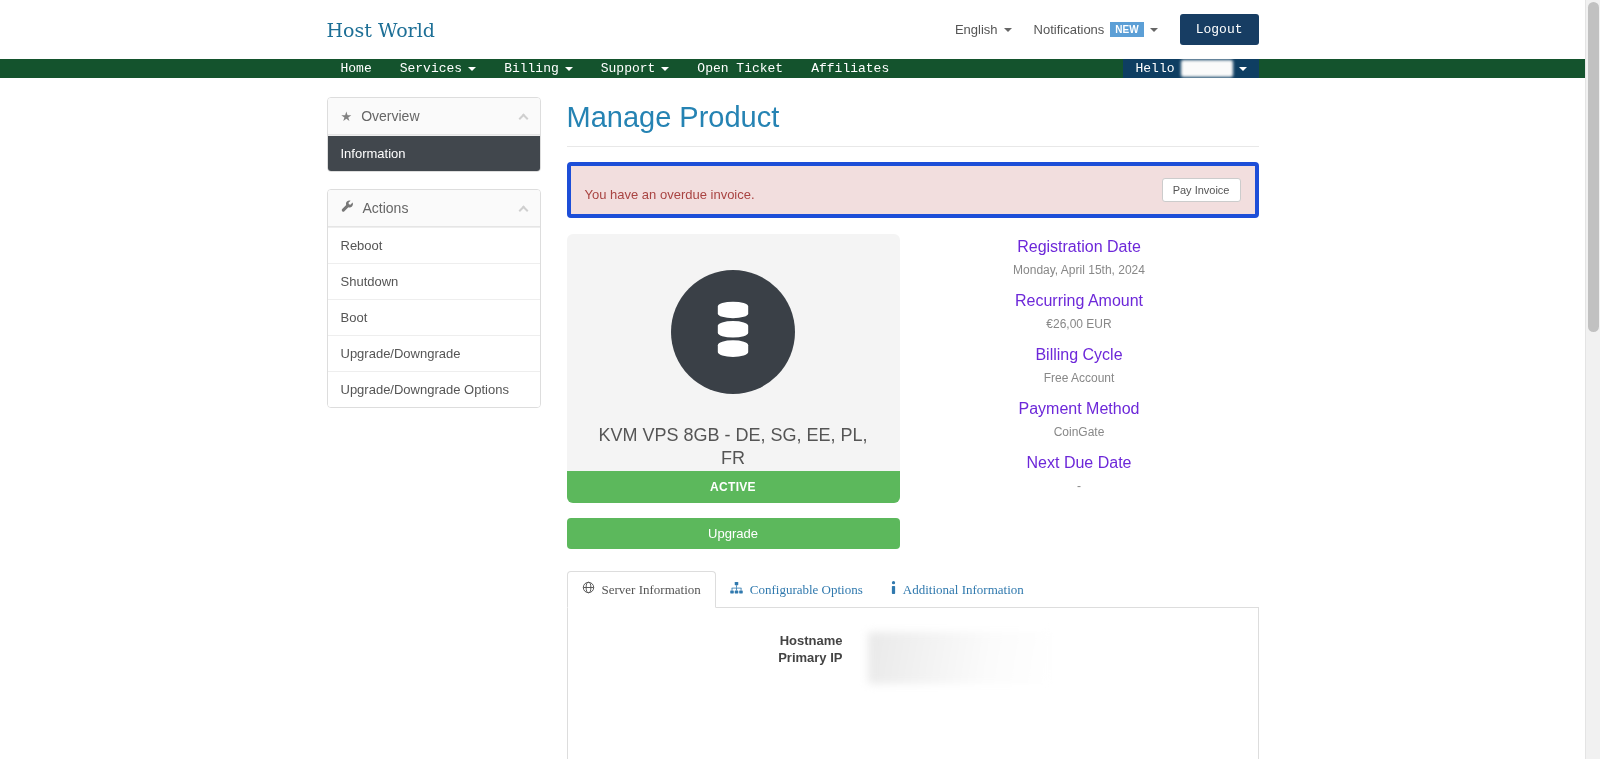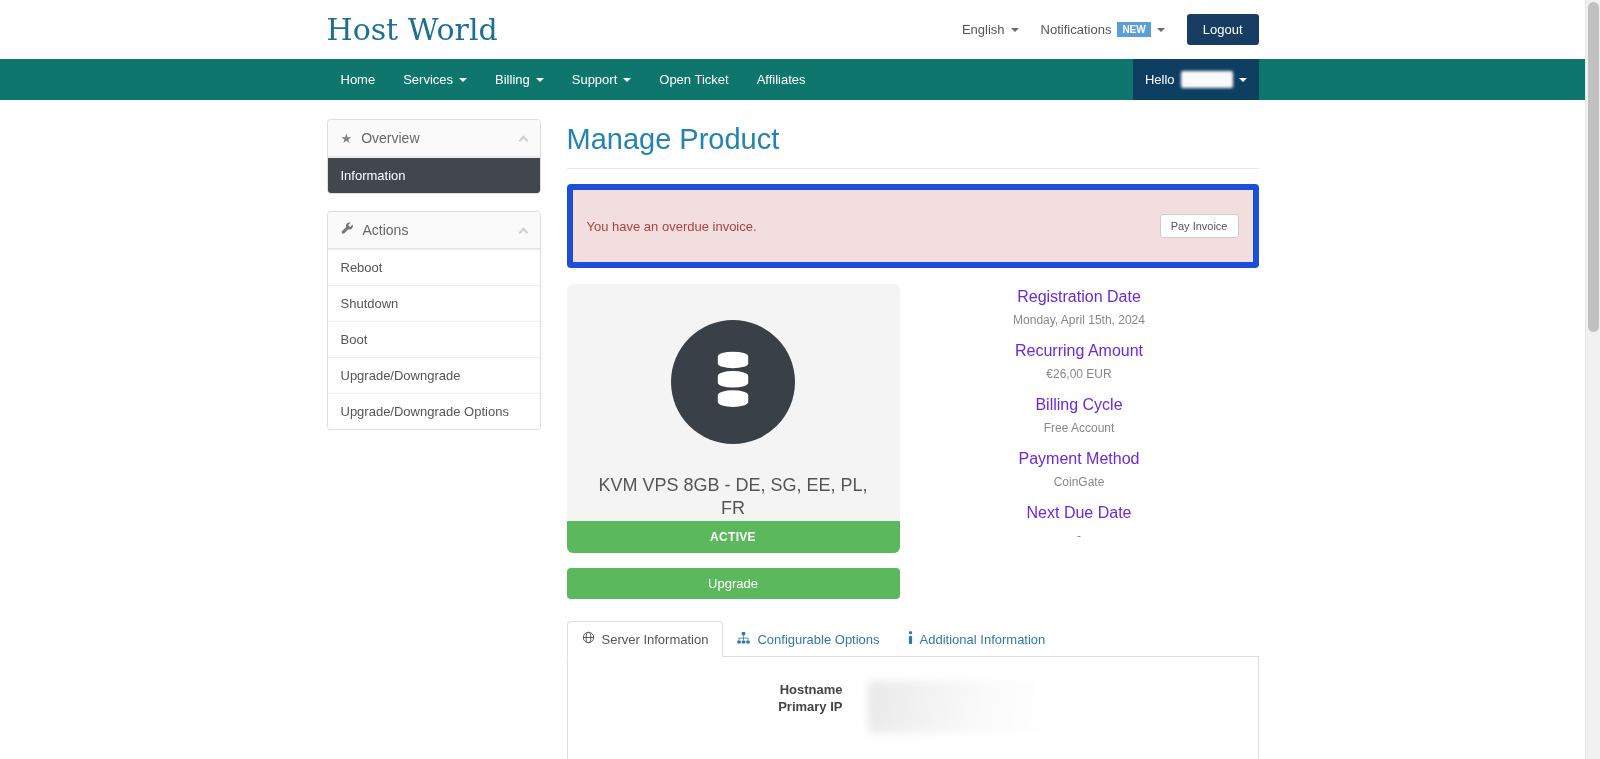--- a/index.html
+++ b/index.html
@@ -5,30 +5,30 @@
   * { box-sizing: border-box; margin: 0; padding: 0; }
   html,body { background:#fff; }
   body { font-family:"Liberation Sans","DejaVu Sans",sans-serif; color:#555; }
   .viewport { width:1600px; height:759px; position:relative; overflow:hidden; background:#fff; }
   .page { margin-right:15px; }
   .container { width:932px; margin:0 auto; }
 
   
   .topbar { background:#fff; height:59px; }
   .topbar-inner { display:flex; align-items:center; height:100%; }
-  .logo { font-family:"DejaVu Serif","Liberation Serif",serif; font-size:30px; color:#1d6f96; cursor:pointer; }
+  .logo { font-family:"DejaVu Serif","Liberation Serif",serif; font-size:19px; color:#1d6f96; cursor:pointer; }
   .topbar-right { margin-left:auto; display:flex; align-items:center; gap:22px; }
   .top-link { display:flex; align-items:center; gap:6px; font-size:13px; color:#555; cursor:pointer; }
   .badge-new { background:#5c9fd6; color:#fff; font-size:10px; font-weight:bold; padding:2px 5px; border-radius:0; line-height:1.1; }
   .caret { width:0; height:0; border-left:4px solid transparent; border-right:4px solid transparent; border-top:4px solid #666; display:inline-block; }
   .caret.white { border-top-color:#fff; }
-  .logout-btn { background:#173d63; color:#fff; border:none; font-size:13px; padding:8px 16px; border-radius:3px; cursor:pointer; font-family:Liberation Sans, sans-serif; }
-
-  
-  .navbar { background:#0f766e; height:41px; }
+  .logout-btn { background:#173d63; color:#fff; border:none; font-size:13px; padding:8px 16px; border-radius:3px; cursor:pointer; font-family:Liberation Mono, monospace; }
+
+  
+  .navbar { background:#14532d; height:19px;font-family:Liberation Mono, monospace; }
   .navbar-inner { display:flex; height:100%; align-items:stretch; }
   .nav-left { display:flex; }
   .nav-item { display:flex; align-items:center; gap:6px; padding:0 14px; color:#fff; font-size:13px; cursor:pointer; }
   .nav-user { margin-left:auto; background:#0e3e62; display:flex; align-items:center; gap:6px; padding:0 12px; color:#fff; font-size:13px; cursor:pointer; }
   .blur-name { width:52px; height:17px; background:#fafafa; border-radius:2px; filter:blur(1.5px); }
 
   
   .content { display:flex; gap:26px; padding-top:19px; align-items:flex-start; }
   .sidebar { width:214px; flex:none; }
   .main { flex:1; min-width:0; }
@@ -44,21 +44,21 @@
 
   
   .page-title { font-size:29px; font-weight:400; color:#2583b3; margin:4px 0 12px; }
   .title-rule { border-bottom:1px solid #e8e8e8; }
   .breadcrumb { padding:11px 0 2px; font-size:11px; color:#9a9a9a; }
   .crumb { cursor:pointer; }
   .crumb + .crumb::before { content:"/"; color:#ccc; margin:0 7px; cursor:default; }
   .crumb.last { color:#4a7fa6; }
 
   
-  .alert-overdue { margin-top:15px; background:#f2dede; border:6px solid #1d4ed8; border-radius:4px; padding:24px 14px; display:flex; align-items:center; color:#a94442; font-size:13px; min-height:46px; }
+  .alert-overdue { margin-top:15px; background:#f2dede; border:4px solid #1d4ed8; border-radius:4px; padding:12px 14px; display:flex; align-items:flex-end; color:#a94442; font-size:13px; min-height:46px; }
   .pay-invoice-btn { margin-left:auto; background:#fff; border:1px solid #ccc; border-radius:3px; color:#555; font-size:11px; padding:5px 10px; cursor:pointer; font-family:inherit; }
 
   
   .product-row { display:flex; margin-top:16px; }
   .product-col { width:333px; flex:none; }
   .product-card { background:#f4f4f4; border-radius:6px; overflow:hidden; text-align:center; }
   .card-body { padding:28px 24px 2px; }
   .product-circle { width:124px; height:124px; border-radius:50%; background:#3a4047; margin:8px auto 0; display:flex; align-items:center; justify-content:center; }
   .product-name { margin-top:30px; font-size:18px; color:#555; line-height:1.25;text-align:center; }
   .product-desc { margin:12px auto 24px; font-size:13px; color:#777; line-height:1.3; max-width:292px; }
@@ -66,21 +66,21 @@
   .upgrade-btn { display:block; width:100%; margin-top:15px; background:#5cb85c; border:none; color:#fff; font-size:13px; padding:8px 0; border-radius:4px; cursor:pointer; font-family:inherit; }
 
   
   .details-col { flex:1; text-align:center; padding-top:4px; }
   .detail-label { font-size:16px; color:#6d28d9; margin-top:15px; }
   .detail-pair:first-child .detail-label { margin-top:0; }
   .detail-value { font-size:12px; color:#888; margin-top:7px; }
 
   
   .tabs-row { display:flex; margin-top:22px; border-bottom:1px solid #ddd; }
-  .tab { display:flex; align-items:center; gap:7px; padding:9px 14px; font-size:13px; color:#3079ae; cursor:pointer; margin-bottom:-1px; }
+  .tab { display:flex; align-items:center; gap:7px; padding:9px 14px; font-size:13px; color:#3079ae; cursor:pointer; margin-bottom:-1px;font-family:Liberation Serif, serif; }
   .tab.active { background:#fff; border:1px solid #ddd; border-bottom-color:#fff; border-radius:4px 4px 0 0; color:#555; }
   .tab-panel { border:1px solid #ddd; border-top:none; padding:24px 15px 80px; background:#fff; }
 
   .server-info { display:flex; }
   .server-labels { width:260px; text-align:right; font-size:13px; font-weight:bold; color:#444; line-height:17px; }
   .server-values { margin-left:25px; }
   .blur-values { width:185px; height:52px; border-radius:3px;
     background:linear-gradient(100deg,#e9e9e9 0%,#f3f3f3 35%,#fbfbfb 65%,#ffffff 100%);
     filter:blur(4px); }
 

